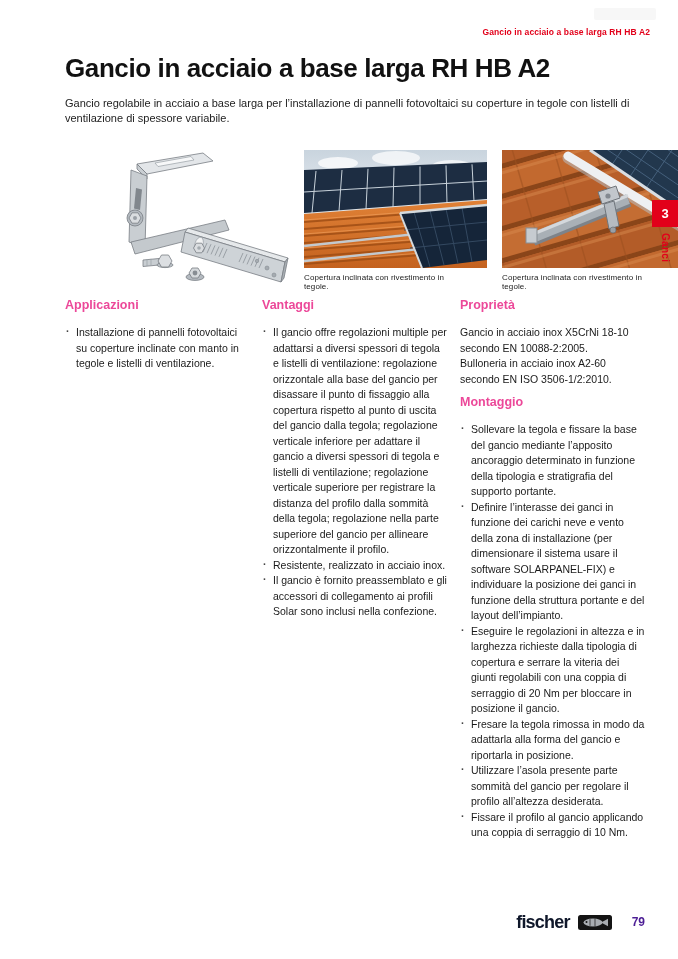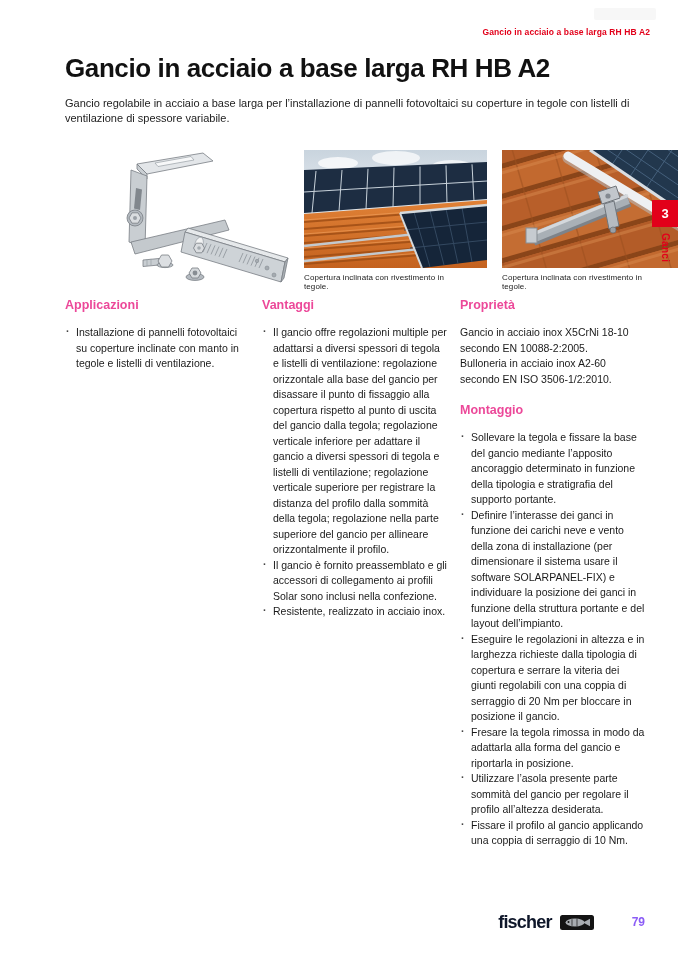--- a/index.html
+++ b/index.html
@@ -47,39 +47,39 @@
   }
 
   .col { position:absolute; top:298px; }
   .col-1 { left:65px; width:182px; }
   .col-2 { left:262px; width:186px; }
   .col-3 { left:460px; width:186px; }
 
   .section-heading {
     font-size:12.5px; font-weight:bold; color:#ec4899; margin-bottom:13px;
   }
-  .section-heading.mt { margin-top:16px; }
+  .section-heading.mt { margin-top:8px; }
 
   ul.bullets { list-style:none; font-size:10.5px; line-height:15.5px; color:#1a1a1a; }
   ul.bullets li { position:relative; padding-left:11px; }
   ul.bullets li::before {
     content:"·"; position:absolute; left:1px; top:-1px; color:#444; font-weight:bold;
   }
   .props p { font-size:10.5px; line-height:15.5px; color:#1a1a1a; }
 
   .footer {
     position:absolute; top:911px; right:33px; height:22px;
     display:flex; align-items:center; gap:8px;
   }
   .brand-word {
     font-size:18px; font-weight:bold; color:#0f172a; letter-spacing:-0.8px;
   }
   .fish-box { display:block; }
   .page-number {
-    font-size:12px; font-weight:bold; color:#8b5cf6; margin-left:30px;
+    font-size:12px; font-weight:bold; color:#4c1d95; margin-left:12px;
   }
 </style>
 </head>
 <body>
 
 <div class="header-smudge"></div>
 <div class="header-label">Gancio in acciaio a base larga RH HB A2</div>
 
 <h1 class="page-title">Gancio in acciaio a base larga RH HB A2</h1>
 <p class="intro">Gancio regolabile in acciaio a base larga per l’installazione di pannelli fotovoltaici su coperture in tegole con listelli di ventilazione di spessore variabile.</p>
@@ -281,22 +281,22 @@
   <h3 class="section-heading">Applicazioni</h3>
   <ul class="bullets">
     <li>Installazione di pannelli fotovoltaici su coperture inclinate con manto in tegole e listelli di ventilazione.</li>
   </ul>
 </section>
 
 <section class="col col-2">
   <h3 class="section-heading">Vantaggi</h3>
   <ul class="bullets">
     <li>Il gancio offre regolazioni multiple per adattarsi a diversi spessori di tegola e listelli di ventilazione: regolazione orizzontale alla base del gancio per disassare il punto di fissaggio alla copertura rispetto al punto di uscita del gancio dalla tegola; regolazione verticale inferiore per adattare il gancio a diversi spessori di tegola e listelli di ventilazione; regolazione verticale superiore per registrare la distanza del profilo dalla sommità della tegola; regolazione nella parte superiore del gancio per allineare orizzontalmente il profilo.</li>
+    <li>Resistente, realizzato in acciaio inox.</li>
     <li>Il gancio è fornito preassemblato e gli accessori di collegamento ai profili Solar sono inclusi nella confezione.</li>
-    <li>Resistente, realizzato in acciaio inox.</li>
   </ul>
 </section>
 
 <section class="col col-3">
   <h3 class="section-heading">Proprietà</h3>
   <div class="props">
     <p>Gancio in acciaio inox X5CrNi 18-10 secondo EN 10088-2:2005.</p>
     <p>Bulloneria in acciaio inox A2-60 secondo EN ISO 3506-1/2:2010.</p>
   </div>
   <h3 class="section-heading mt">Montaggio</h3>

